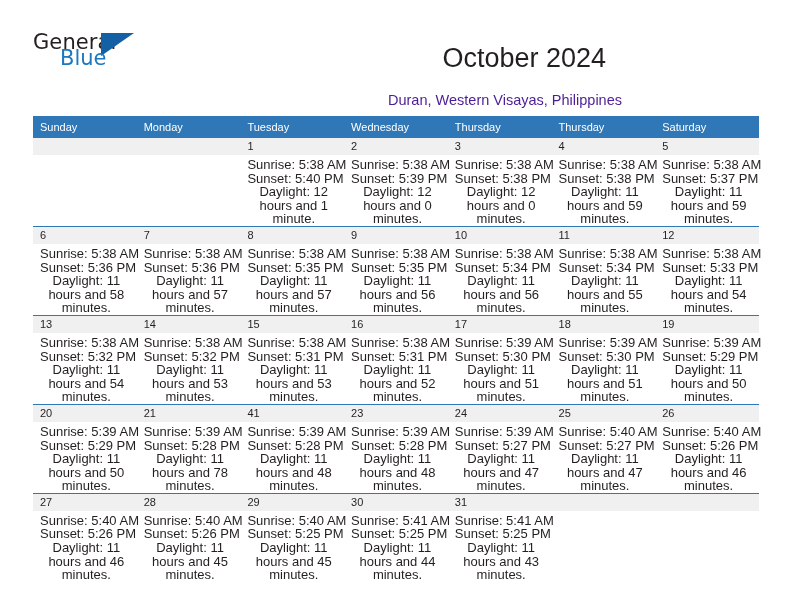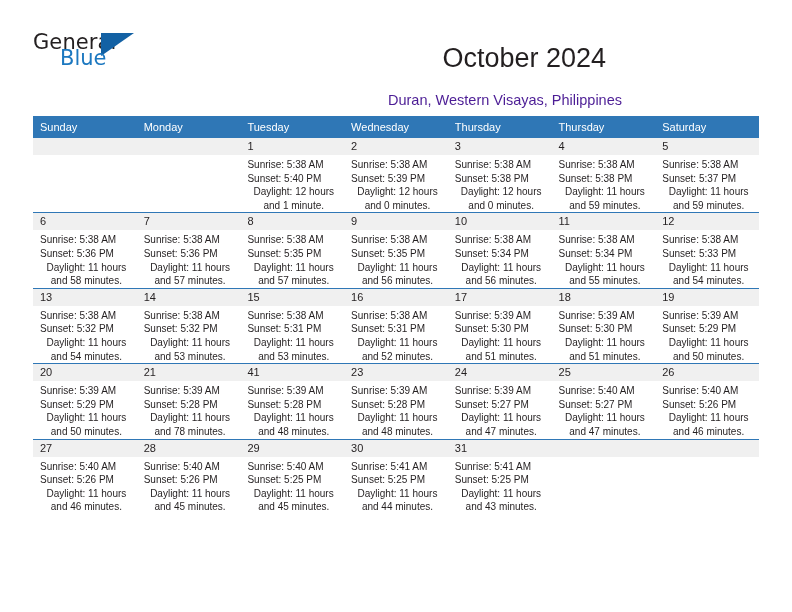--- a/index.html
+++ b/index.html
@@ -122,21 +122,21 @@
     font-size: 11px;
     color: #231f20;
     padding-left: 7px;
     box-sizing: border-box;
   }
   td.empty .daynum-band {
     background: #f0f0f0;
   }
   .cell-body {
     padding: 3px 4px 0 7px;
-    font-size: 10px;
+    font-size: 13px;
     line-height: 13.6px;
     color: #231f20;
   }
   .cell-body div {
     white-space: nowrap;
   }
   .cell-body .daylight-line {
     white-space: normal;
     text-align: center;
   }

